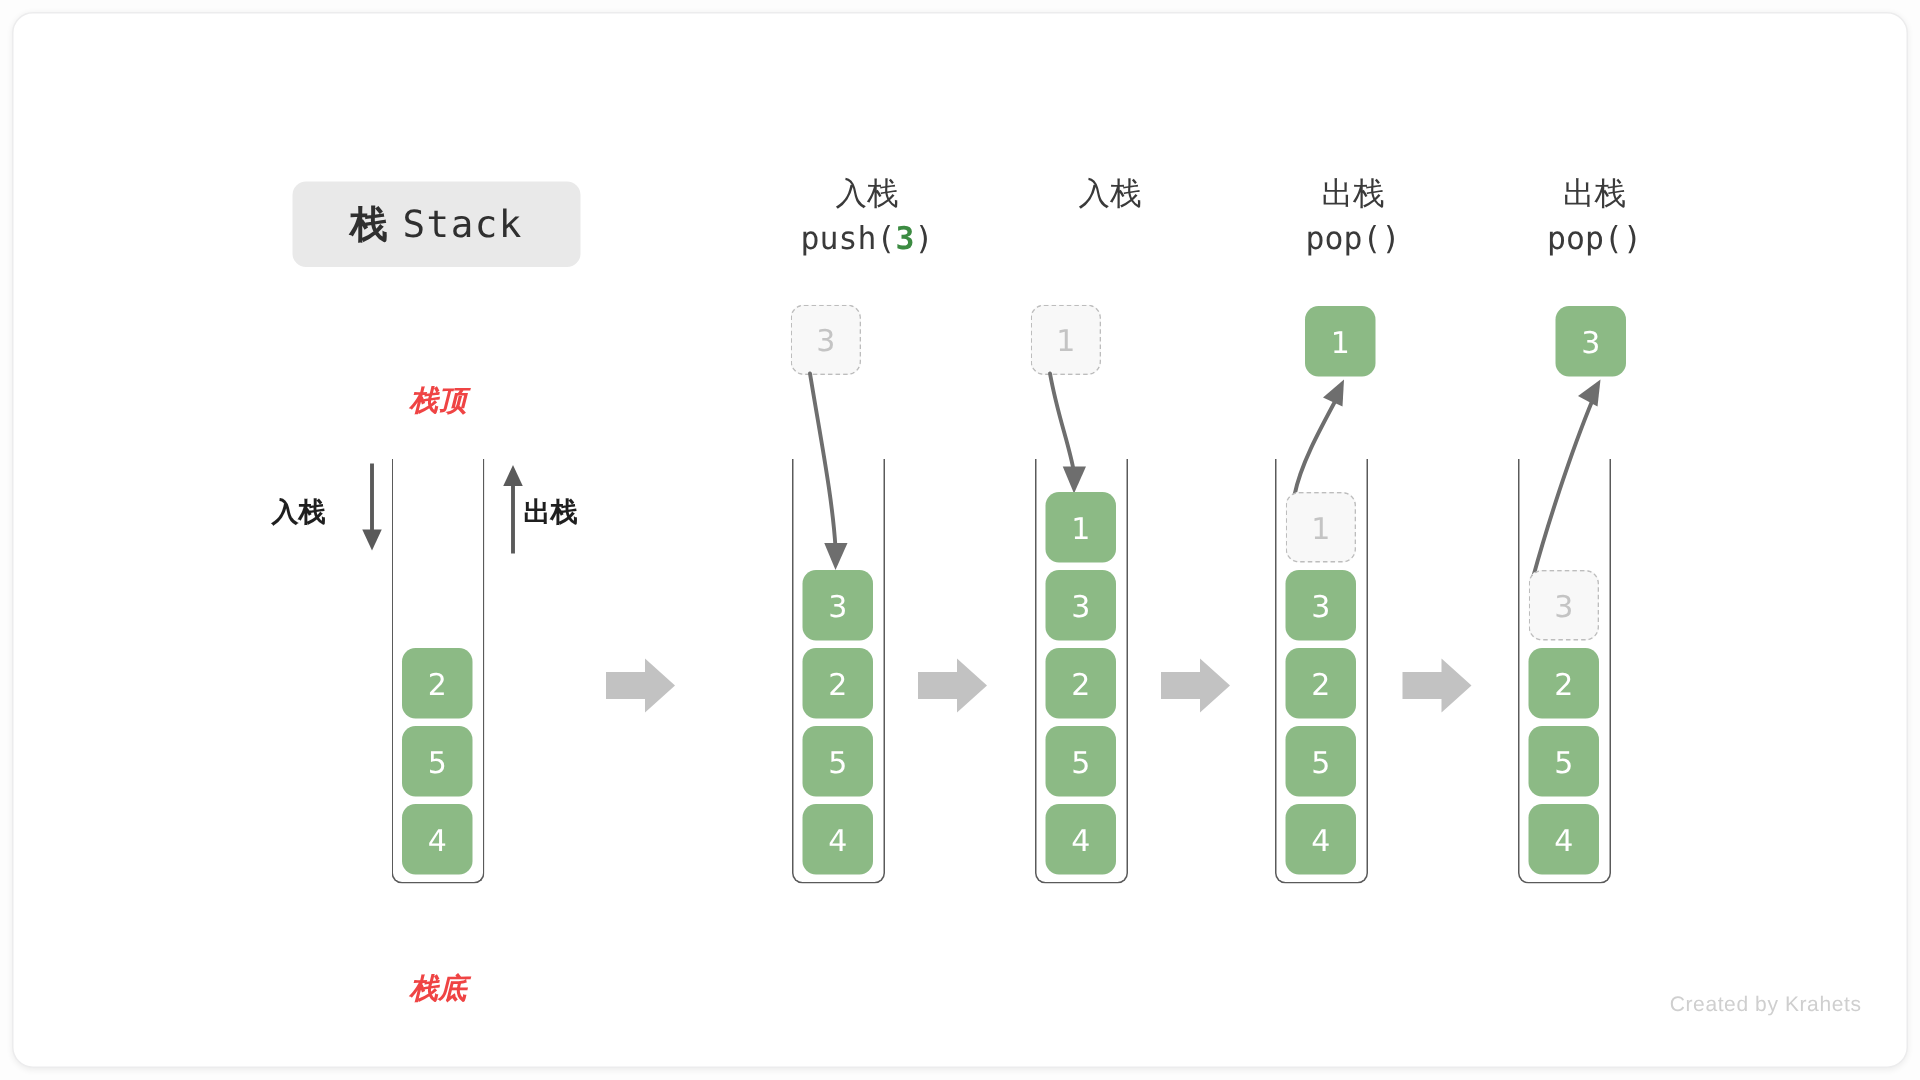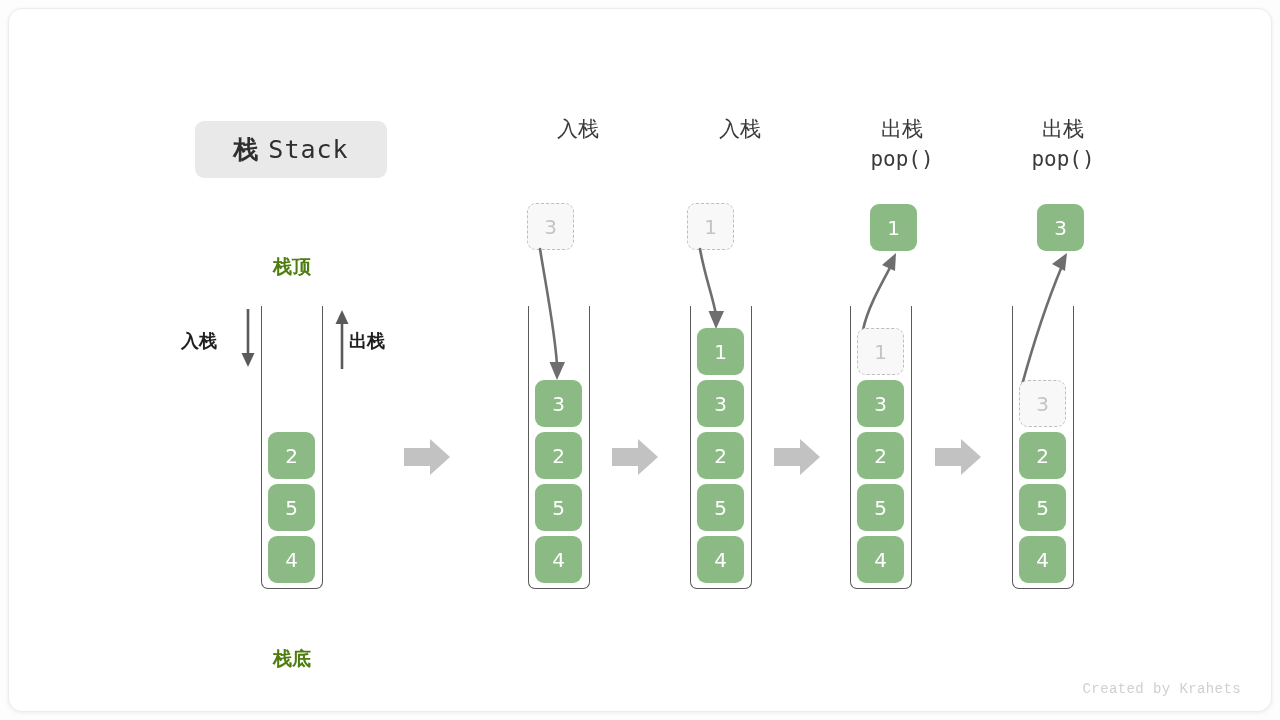--- a/index.html
+++ b/index.html
@@ -47,23 +47,24 @@
     font-family: "DejaVu Sans Mono", "Liberation Mono", monospace;
     font-weight: normal;
     margin-left: 9px;
     font-size: 25px;
   }
 
   
   .cap-label {
     font-size: 19px;
     font-weight: bold;
-    color: #4d7c0f;
+    color: #ef4444;
     text-align: center;
     width: 120px;
+    font-style: italic;
   }
 
   
   .col-header {
     width: 150px;
     text-align: center;
     color: #3a3a3a;
     line-height: 1.42;
   }
   .col-header .cn {
@@ -113,22 +114,22 @@
     color: #c4c4c4;
     border: 1.6px dashed #bdbdbd;
   }
 
   
   .tarrow { width: 48px; height: 40px; }
 
   
   #footer {
     right: 30px;
-    bottom: 14px;
-    font-family: Liberation Mono, monospace;
+    bottom: 34px;
+    font-family: Liberation Sans, sans-serif;
     font-size: 14px;
     color: #cfcfcf;
     letter-spacing: 0.4px;
   }
 
   
   .side-label {
     font-size: 18px;
     font-weight: bold;
     color: #1f1f1f;
@@ -177,20 +178,21 @@
   </div>
 
   <div class="abs" style="left:395px; top:428px;">
     <svg class="tarrow" viewBox="0 0 48 40">
       <polygon points="0,11 26,11 26,2 46,20 26,38 26,29 0,29" fill="#c2c2c2"></polygon>
     </svg>
   </div>
 
   <div class="abs col-header" style="left:494px; top:106px;">
     <span class="cn">入栈</span>
+    <span class="op"><span>push(</span><span class="val">3</span><span>)</span></span>
   </div>
 
   <div class="abs vbox ghost" style="left:518px; top:194px;">3</div>
 
   <div class="abs" style="left:516px; top:238px;">
     <svg width="60" height="140" viewBox="0 0 60 140">
       <path d="M 15 2 C 22 45, 30 85, 32 118" stroke="#6e6e6e" stroke-width="2.6" fill="none" stroke-linecap="round"></path>
       <polygon points="32,133 24.5,115 40,115" fill="#6e6e6e"></polygon>
     </svg>
   </div>

